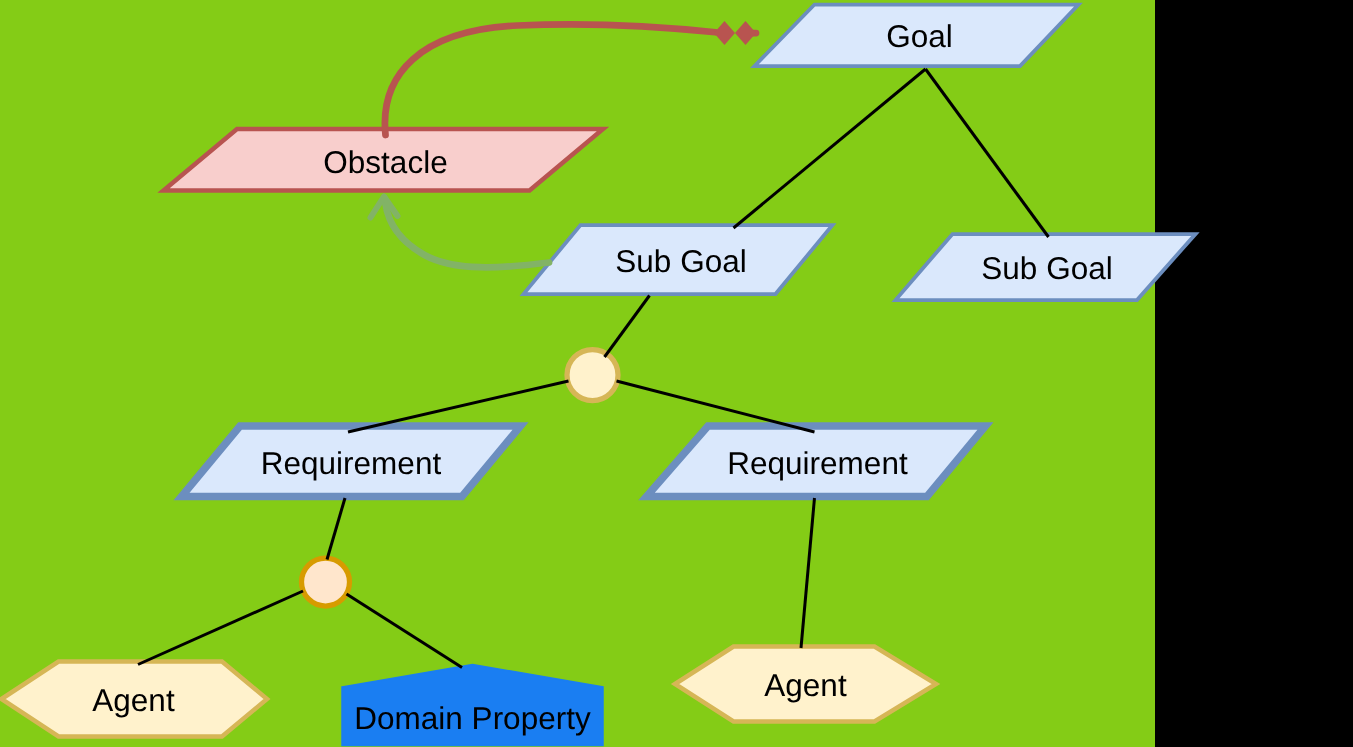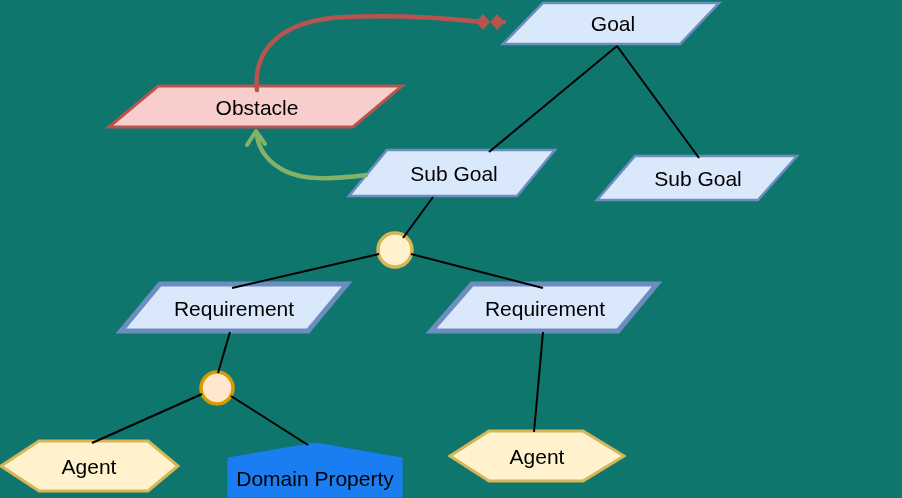--- a/index.html
+++ b/index.html
@@ -5,23 +5,23 @@
   html, body {
     margin: 0;
     padding: 0;
     background: #000000;
     width: 902px;
     height: 498px;
     overflow: hidden;
   }
   .stage {
     position: relative;
-    width: 902px;
+    width: 770px;
     height: 498px;
-    background: #0f766e;
+    background: #84cc16;
   }
   svg { display: block; }
   text {
     font-family: "Liberation Sans", "DejaVu Sans", sans-serif;
     font-size: 21px;
     text-anchor: middle;
     fill: #000000;
   }
 </style>
 </head>

